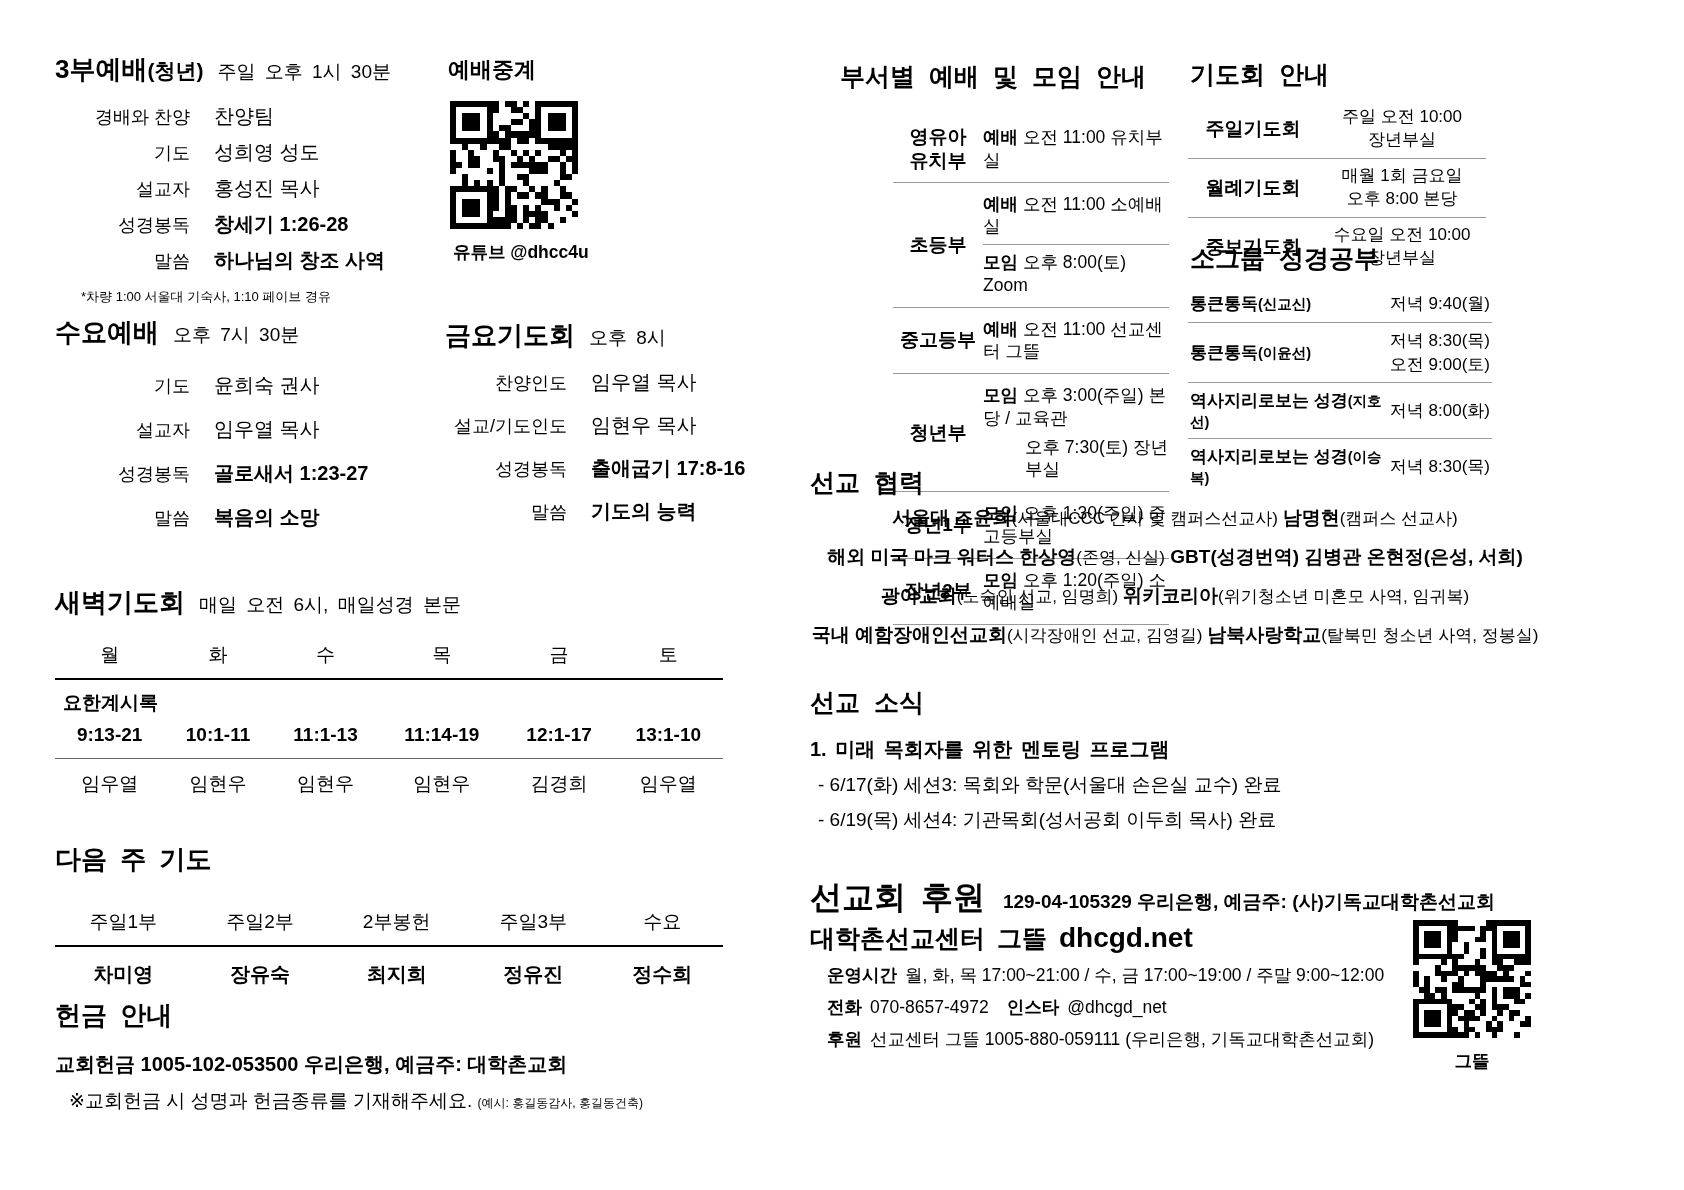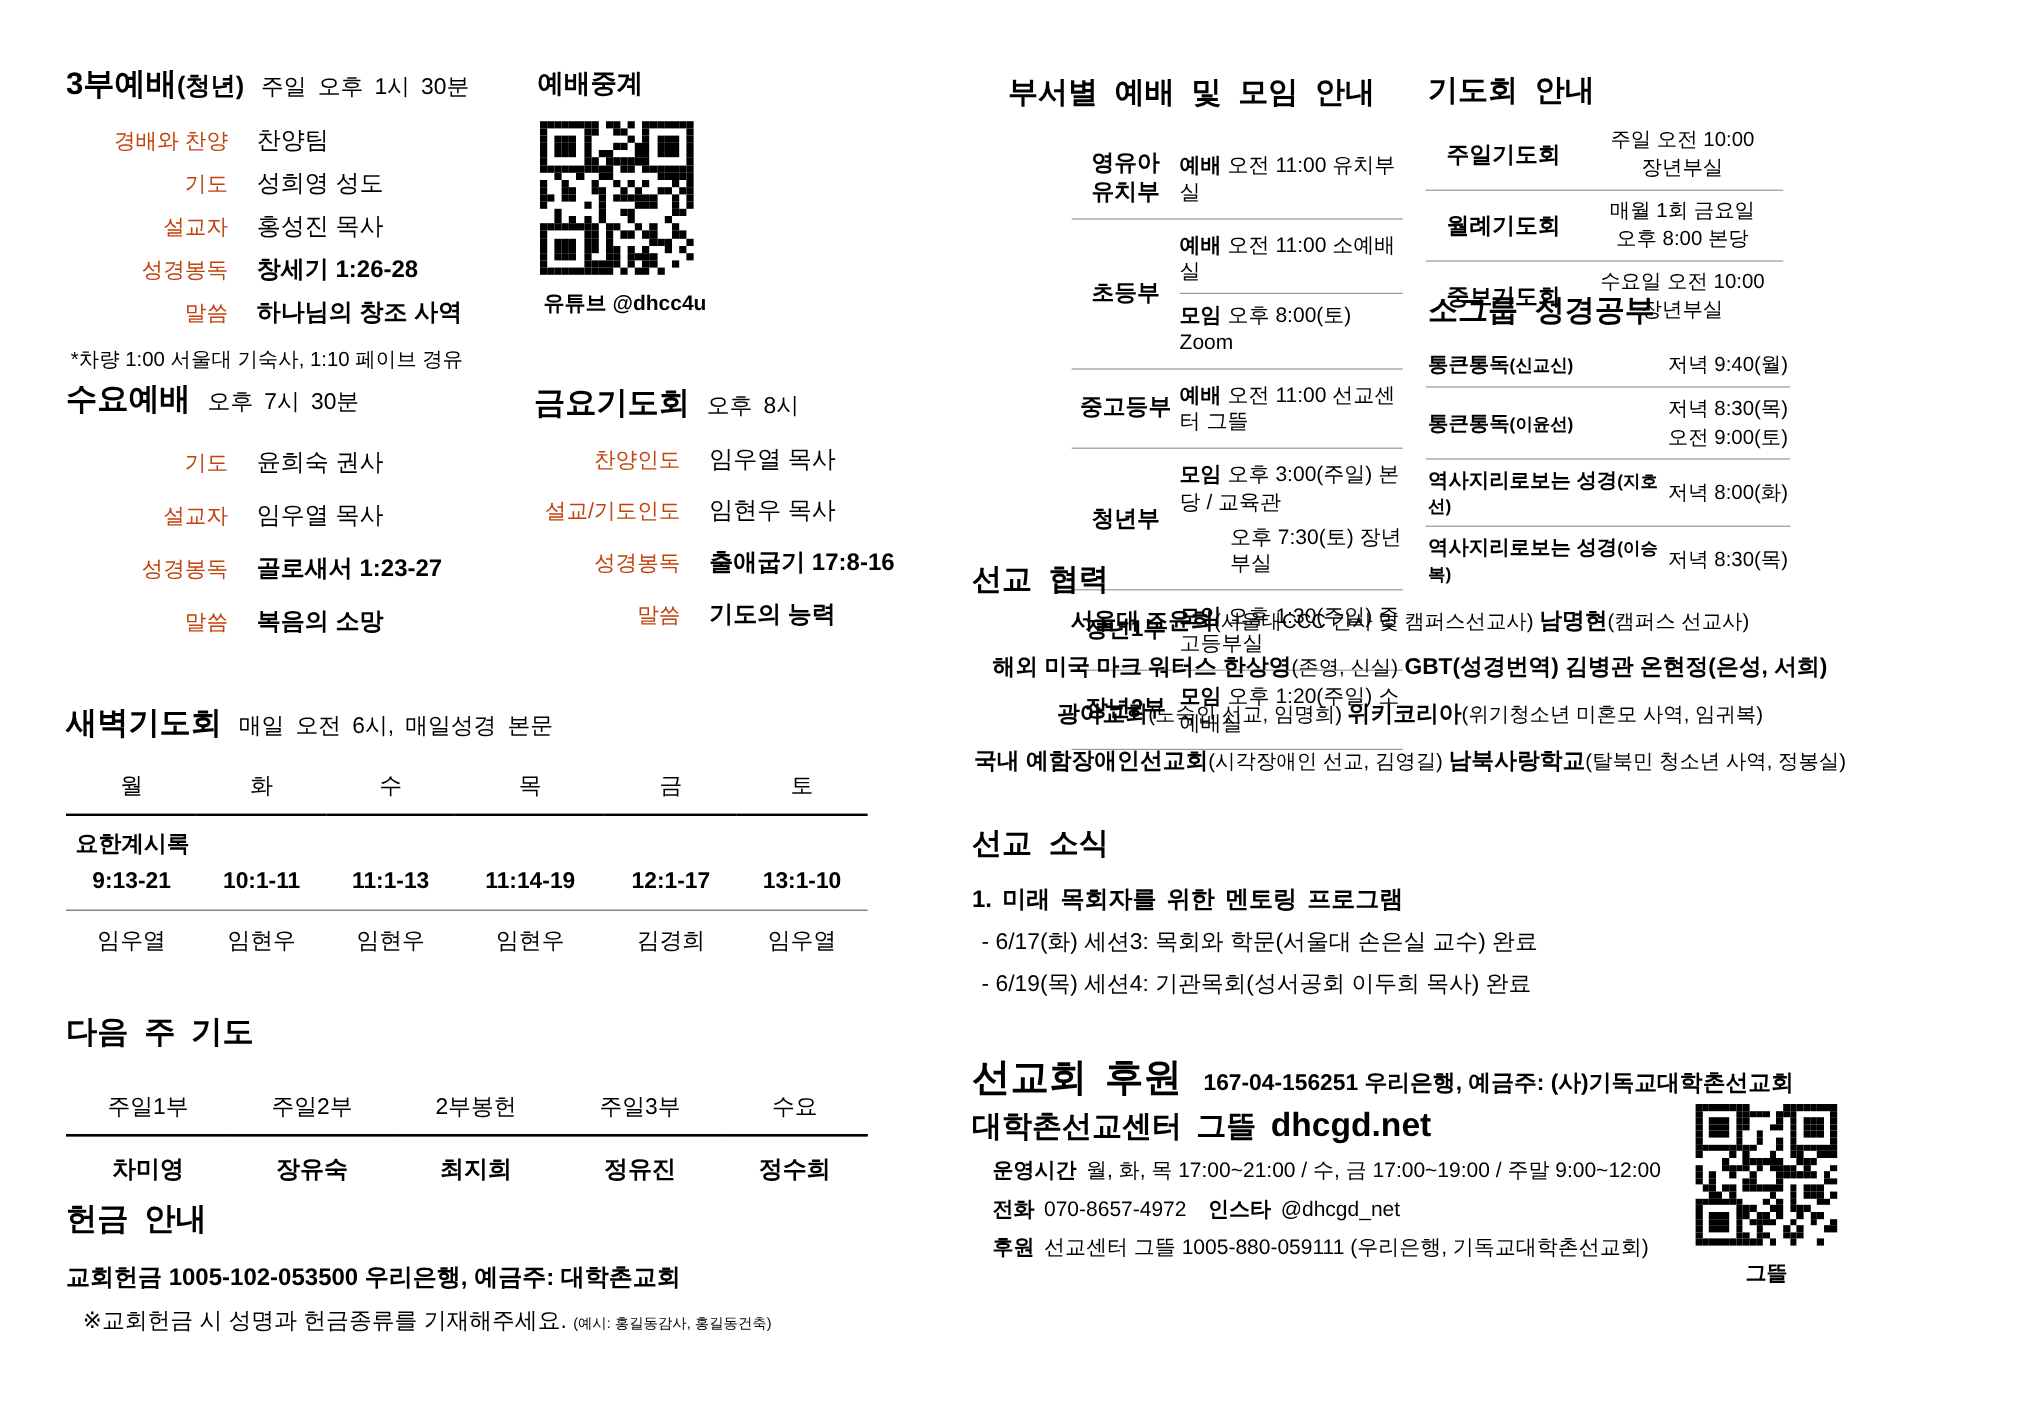--- a/index.html
+++ b/index.html
@@ -6,27 +6,27 @@
   html,body{background:#fff;}
   body{width:1684px;height:1190px;font-family:"Liberation Sans","DejaVu Sans",sans-serif;color:#000;position:relative;overflow:hidden;}
   .sec{position:absolute;}
   .h-xl{font-size:26px;font-weight:bold;word-spacing:6px;}
   .h-lg{font-size:25px;font-weight:bold;word-spacing:7px;}
   .h-md{font-size:22px;font-weight:bold;}
   .suffix{font-size:21px;font-weight:bold;}
   .sub{font-size:19px;font-weight:normal;margin-left:14px;word-spacing:4px;}
   
   .rows{display:grid;column-gap:24px;margin-top:16px;}
-  .rows .lab{text-align:right;font-size:18px;align-self:center;color:#c2410c;}
+  .rows .lab{text-align:right;font-size:18px;align-self:center;color:#000000;}
   .rows .val{font-size:20px;}
   .rows .val.b{font-weight:bold;}
   .rows3{grid-template-columns:135px 1fr;row-gap:9px;}
   .rowsw{grid-template-columns:135px 1fr;row-gap:17px;margin-top:22px;}
   .rowsf{grid-template-columns:122px 1fr;row-gap:16px;margin-top:16px;}
-  .note{font-size:17px;margin-top:14px;margin-left:4px;}
+  .note{font-size:13px;margin-top:14px;margin-left:26px;}
   
   .qr{display:grid;width:128px;height:128px;background:#fff;}
   .qr .m{background:#000;}
   .qr-caption{font-weight:bold;font-size:17.5px;margin-top:11px;}
   
   .btable{border-collapse:collapse;text-align:center;width:668px;margin-top:16px;}
   .btable th{font-weight:normal;font-size:19px;padding:6px 0 10px;border-bottom:2px solid #000;}
   .btable td{font-size:19px;padding:6px 0;}
   .btable .book td{text-align:left;font-weight:bold;padding:10px 0 0 8px;}
   .btable .pass td{font-weight:bold;padding:8px 0 12px;border-bottom:1.5px solid #666;text-align:center;}
@@ -761,21 +761,21 @@
 
 <div class="sec h-lg" style="left:810px;top:686px;">선교 소식</div>
 <div class="sec" style="left:810px;top:736px;width:740px;">
   <div class="news-item">1. 미래 목회자를 위한 멘토링 프로그램</div>
   <div class="news-bullet">- 6/17(화) 세션3: 목회와 학문(서울대 손은실 교수) 완료</div>
   <div class="news-bullet">- 6/19(목) 세션4: 기관목회(성서공회 이두희 목사) 완료</div>
 </div>
 
 <div class="sec baseline" style="left:810px;top:876px;">
   <span class="sup-title">선교회 후원</span>
-  <span class="sup-acc">167-04-156251 우리은행, 예금주: (사)기독교대학촌선교회</span>
+  <span class="sup-acc">129-04-105329 우리은행, 예금주: (사)기독교대학촌선교회</span>
 </div>
 
 <div class="sec" style="left:810px;top:922px;width:600px;">
   <div class="baseline">
     <span class="c-title">대학촌선교센터 그뜰</span>
     <span class="c-url">dhcgd.net</span>
   </div>
   <div class="c-info"><span class="tag">운영시간</span><span>월, 화, 목 17:00~21:00 / 수, 금 17:00~19:00 / 주말 9:00~12:00</span></div>
   <div class="c-info"><span class="tag">전화</span><span>070-8657-4972</span><span class="tag2">인스타</span><span>@dhcgd_net</span></div>
   <div class="c-info"><span class="tag">후원</span><span>선교센터 그뜰 1005-880-059111 (우리은행, 기독교대학촌선교회)</span></div>

